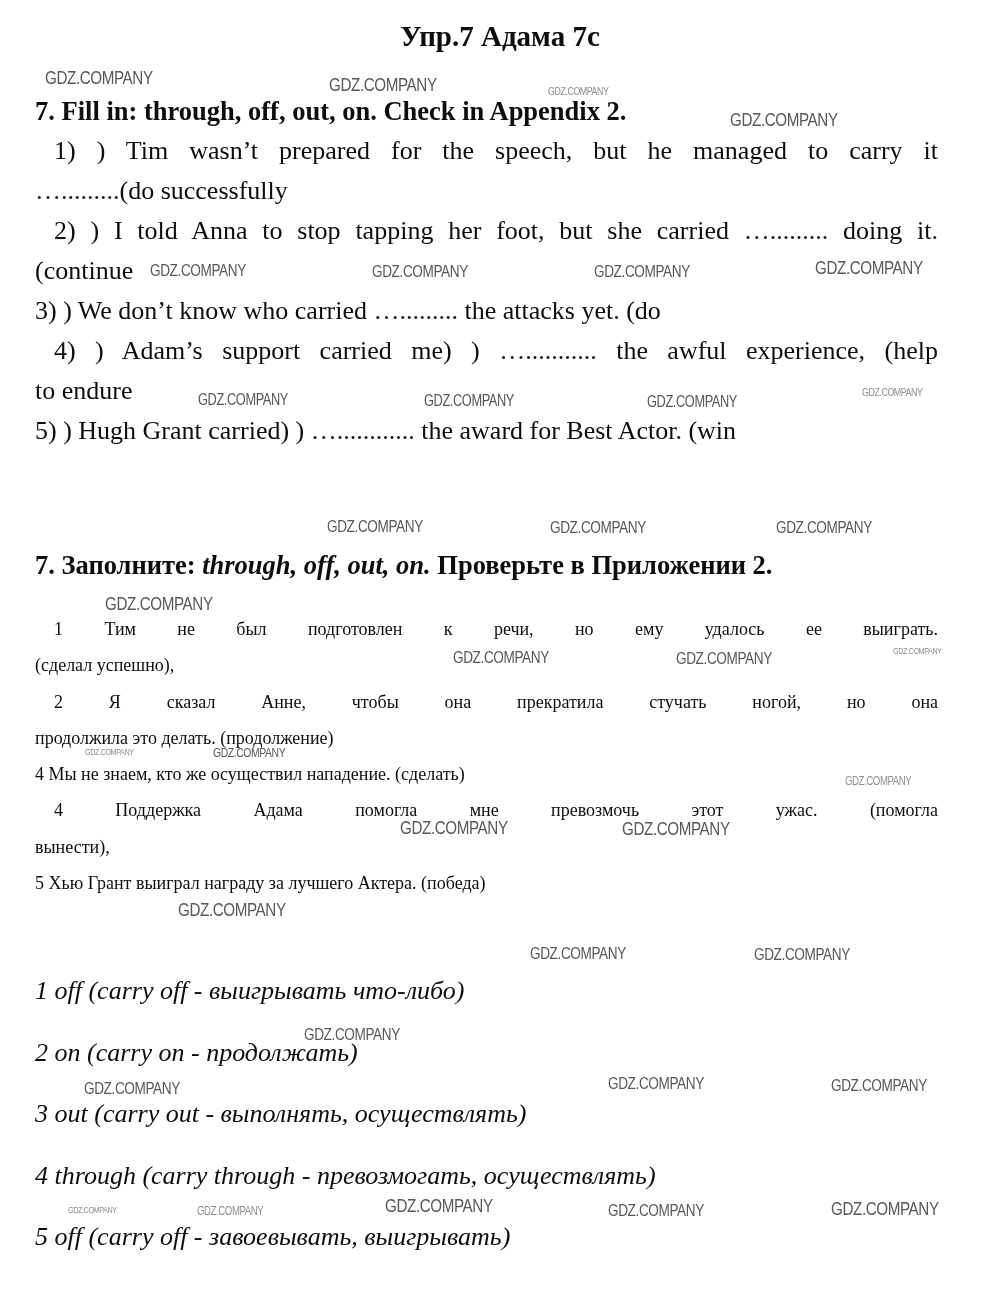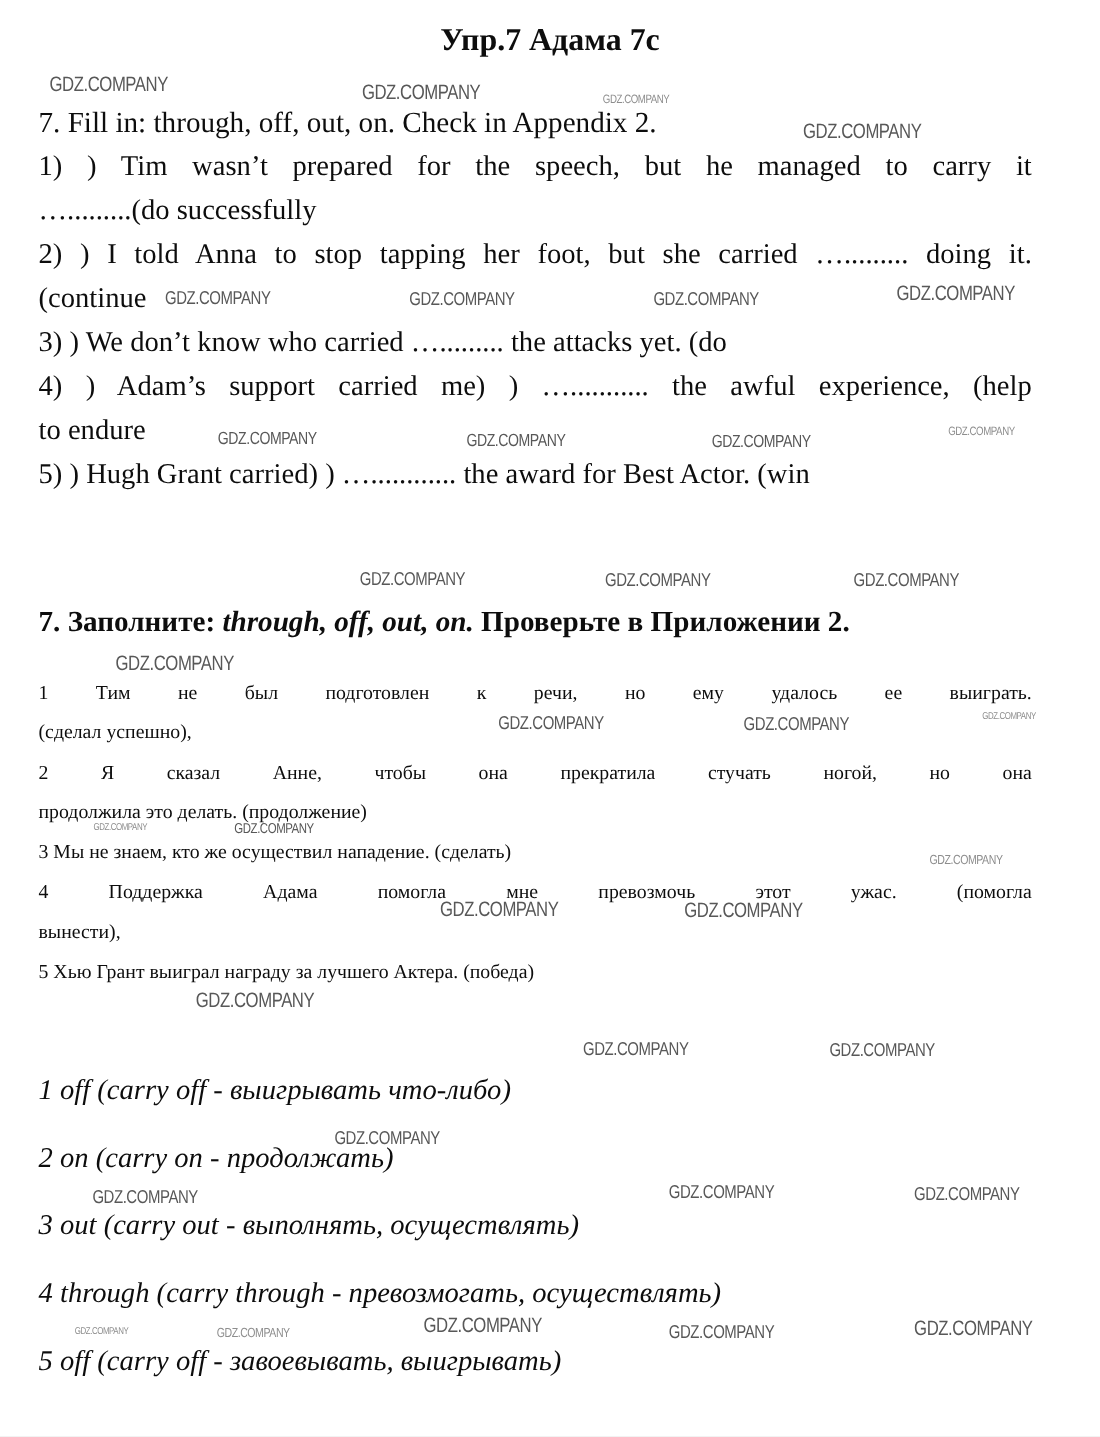--- a/index.html
+++ b/index.html
@@ -23,21 +23,21 @@
     font-size:29px;
     line-height:40px;
   }
   .eng {
     position:absolute;
     top:91px; left:35px;
     width:903px;
     font-size:26px;
     line-height:40px;
   }
-  .eng .h { font-weight:normal; font-size:26.5px; }
+  .eng .h { font-weight:bold; font-size:26.5px; }
   .rus-h {
     position:absolute;
     top:545px; left:35px;
     width:903px;
     font-weight:bold;
     font-size:26.5px;
     line-height:40px;
   }
   .rus {
     position:absolute;
@@ -50,20 +50,21 @@
     position:absolute;
     top:960px; left:35px;
     width:903px;
     font-size:26px;
     line-height:61.5px;
     font-style:italic;
   }
   .just {
     text-align:justify;
     text-align-last:justify;
+    margin-left:19px;
   }
   .wm {
     position:absolute;
     font-family:"Liberation Sans","DejaVu Sans",sans-serif;
     color:#585858;
     line-height:1;
     white-space:nowrap;
     letter-spacing:-0.5px;
     transform:scaleX(0.8);
     transform-origin:0 0;
@@ -129,21 +130,21 @@
     <div class="ln">5) ) Hugh Grant carried) ) …............ the award for Best Actor. (win</div>
   </div>
 
   <div class="rus-h"><span>7. Заполните: </span><i>through, off, out, on.</i><span> Проверьте в Приложении 2.</span></div>
 
   <div class="rus">
     <div class="ln just">1 Тим не был подготовлен к речи, но ему удалось ее выиграть.</div>
     <div class="ln">(сделал успешно),</div>
     <div class="ln just">2 Я сказал Анне, чтобы она прекратила стучать ногой, но она</div>
     <div class="ln">продолжила это делать. (продолжение)</div>
-    <div class="ln">3 Мы не знаем, кто же осуществил нападение. (сделать)</div>
+    <div class="ln">4 Мы не знаем, кто же осуществил нападение. (сделать)</div>
     <div class="ln just">4 Поддержка Адама помогла мне превозмочь этот ужас. (помогла</div>
     <div class="ln">вынести),</div>
     <div class="ln">5 Хью Грант выиграл награду за лучшего Актера. (победа)</div>
   </div>
 
   <div class="ans">
     <div class="ln">1 off (carry off - выигрывать что-либо)</div>
     <div class="ln">2 on (carry on - продолжать)</div>
     <div class="ln">3 out (carry out - выполнять, осуществлять)</div>
     <div class="ln">4 through (carry through - превозмогать, осуществлять)</div>

